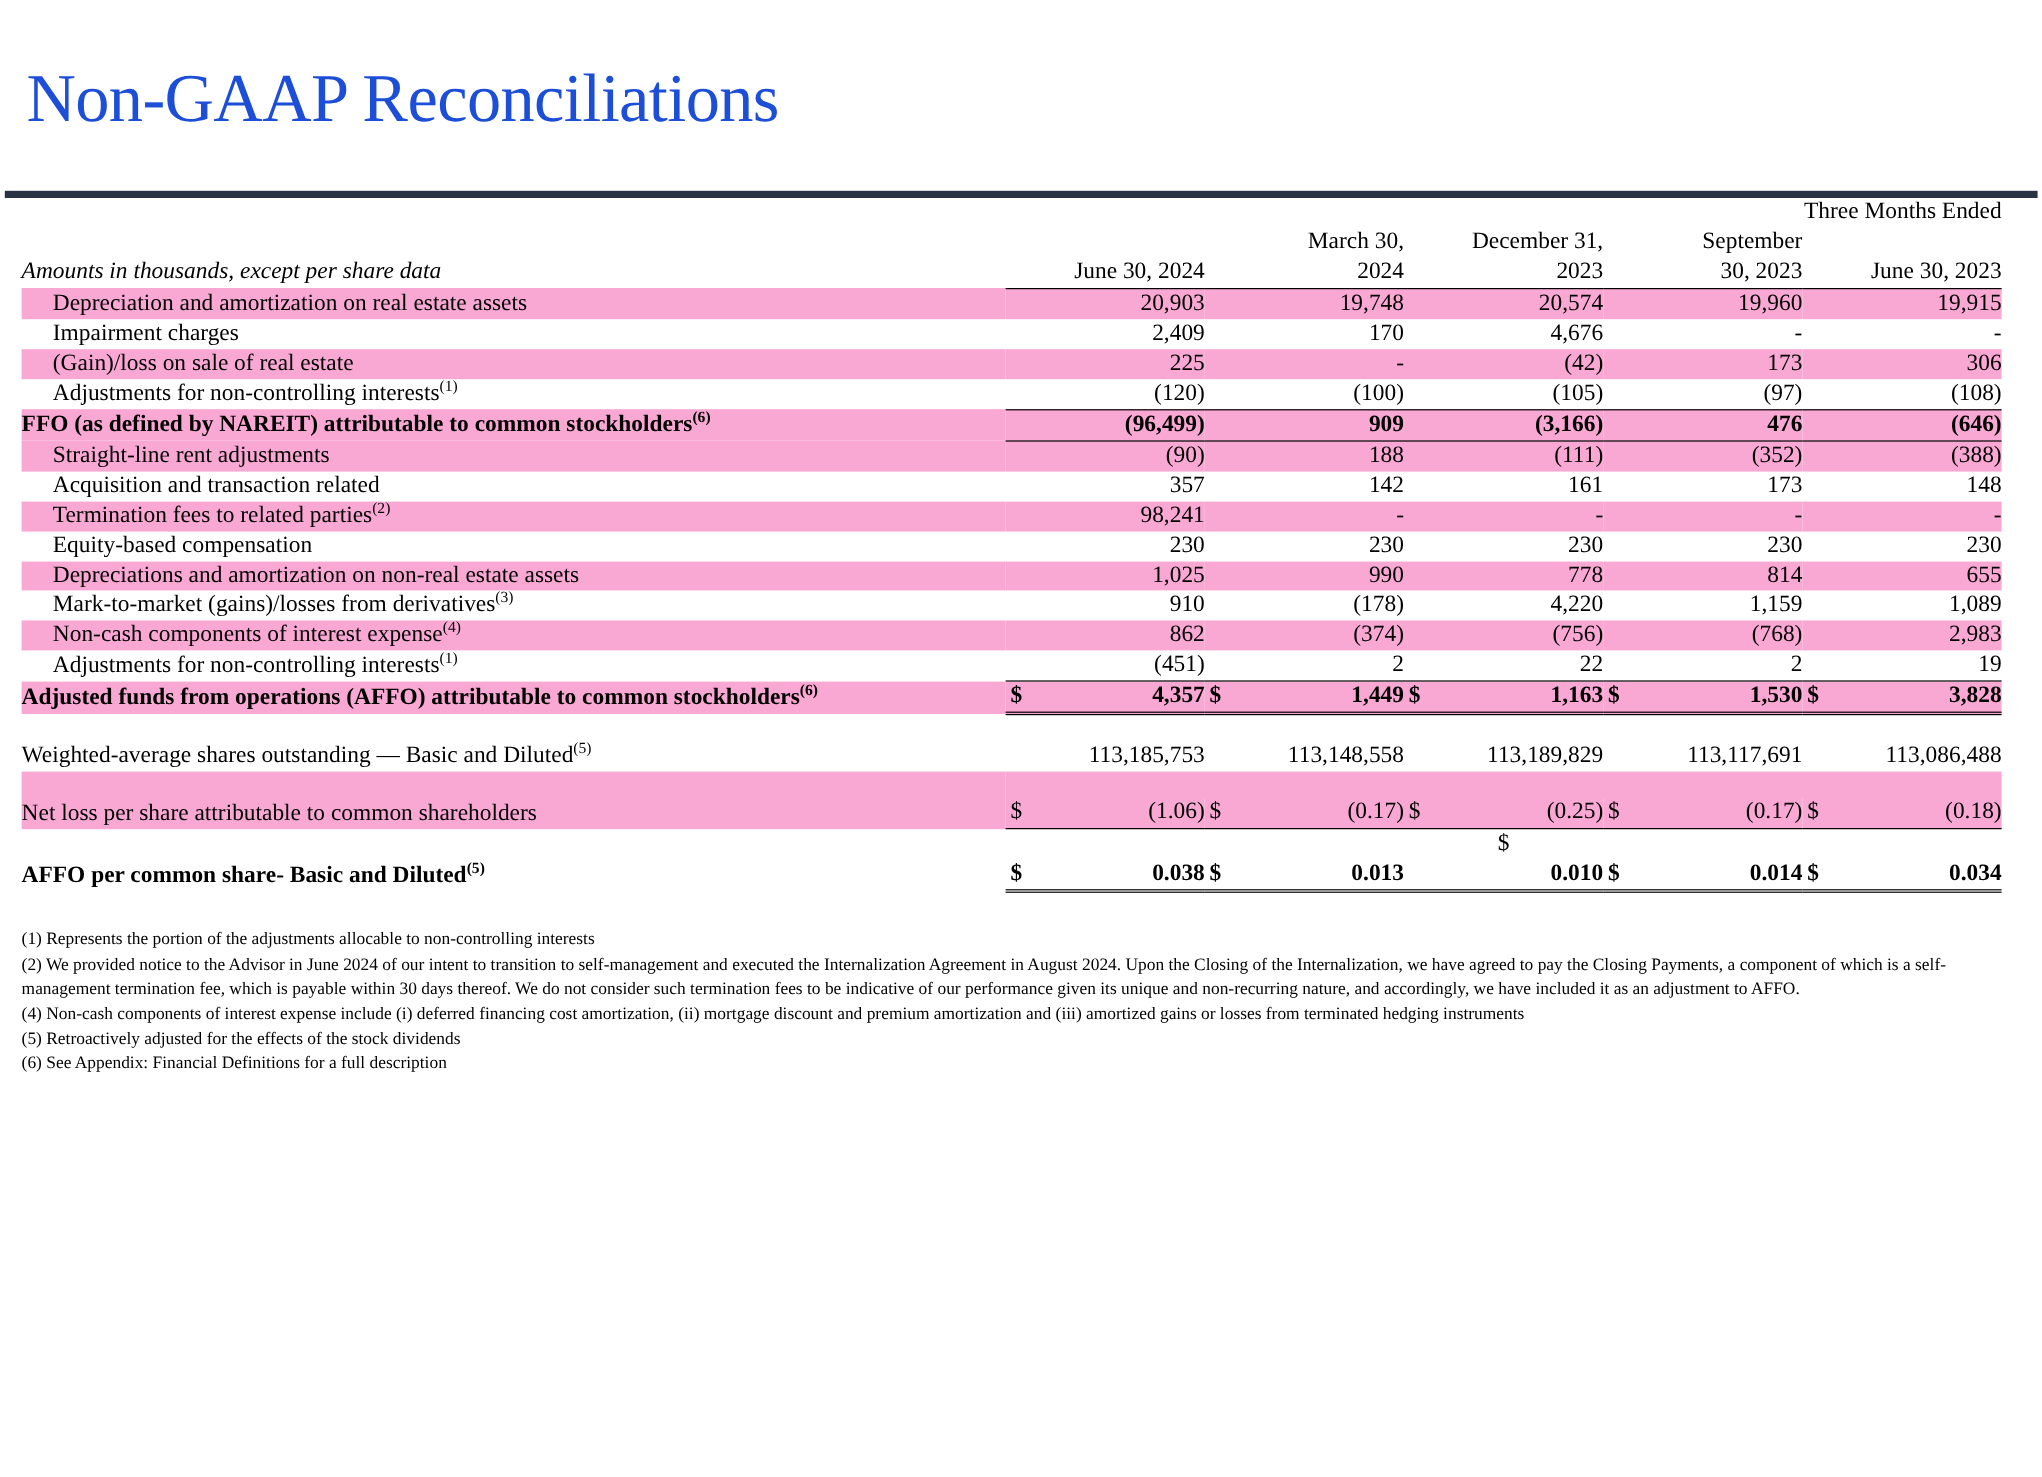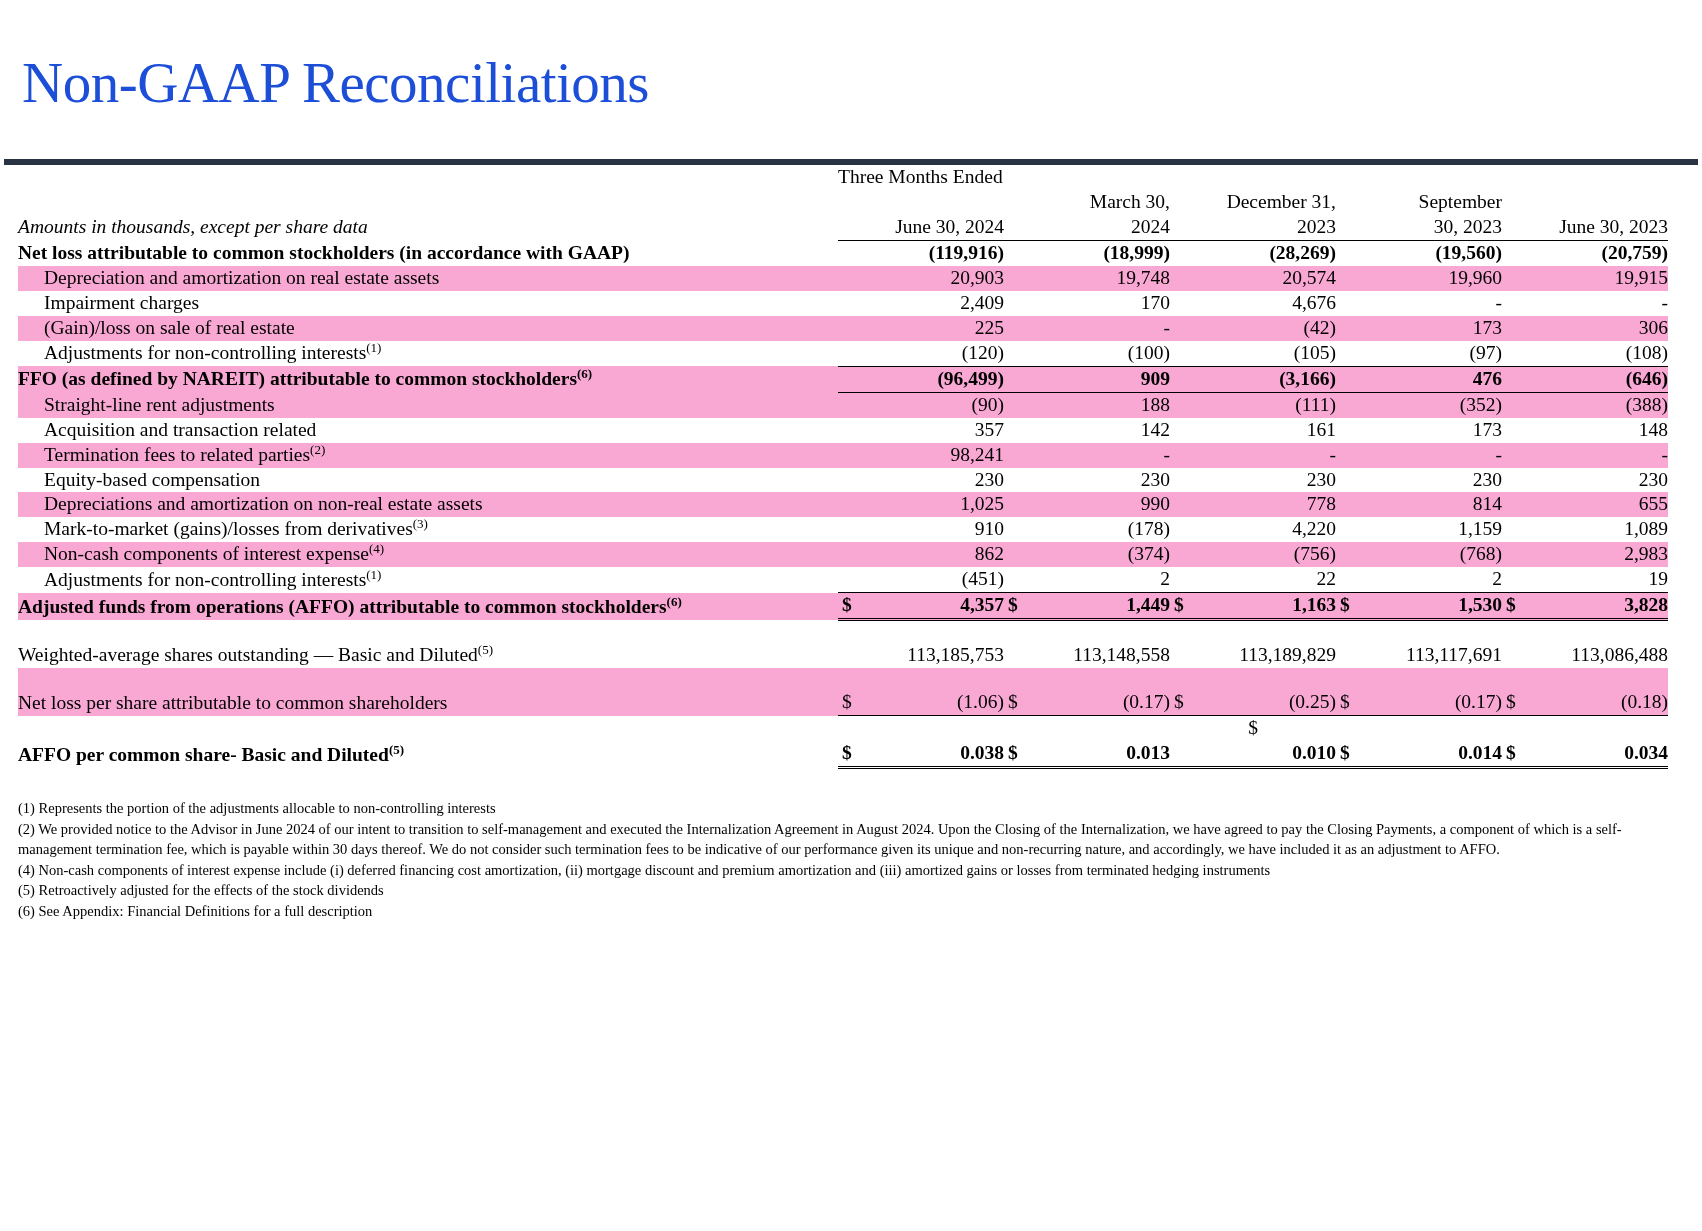--- a/index.html
+++ b/index.html
@@ -43,21 +43,21 @@
 
   table.fin td, table.fin th {
     padding: 0;
     vertical-align: bottom;
     font-weight: normal;
     font-size: 19.5px;
     line-height: 1.28;
   }
 
   .spanhdr {
-    text-align: left;
+    text-align: right;
     font-weight: bold;
     font-size: 19.5px;
     padding: 6px 0 4px 0;
   }
   .colhdr {
     text-align: right;
     font-weight: bold;
     font-size: 19.5px;
     border-bottom: 1.6px solid #000;
     padding: 0 4px 2px 6px;
@@ -139,28 +139,20 @@
           <td></td>
           <td class="spanhdr" colspan="5">Three Months Ended</td>
         </tr>
         <tr>
           <td class="units">Amounts in thousands, except per share data</td>
           <td class="colhdr">June 30, 2024</td>
           <td class="colhdr">March 30,<br>2024</td>
           <td class="colhdr">December 31,<br>2023</td>
           <td class="colhdr">September<br>30, 2023</td>
           <td class="colhdr">June 30, 2023</td>
-        </tr>
-        <tr>
-          <td class="lbl bold">Net loss attributable to common stockholders (in accordance with GAAP)</td>
-          <td class="num bold">(119,916)</td>
-          <td class="num bold">(18,999)</td>
-          <td class="num bold">(28,269)</td>
-          <td class="num bold">(19,560)</td>
-          <td class="num bold">(20,759)</td>
         </tr>
         <tr class="shade">
           <td class="lbl ind">Depreciation and amortization on real estate assets</td>
           <td class="num">20,903</td>
           <td class="num">19,748</td>
           <td class="num">20,574</td>
           <td class="num">19,960</td>
           <td class="num">19,915</td>
         </tr>
         <tr>

